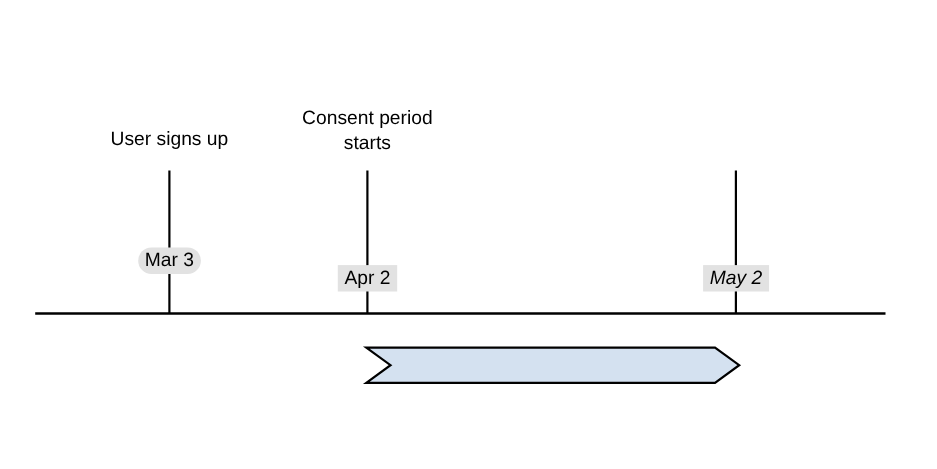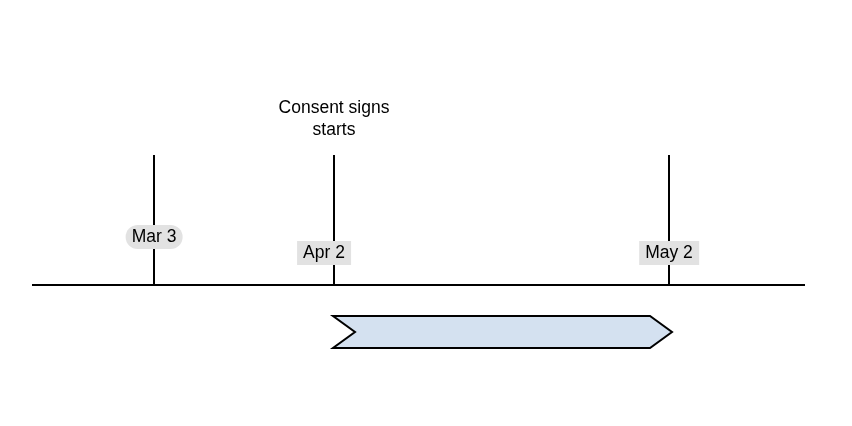--- a/index.html
+++ b/index.html
@@ -62,22 +62,23 @@
 
     <line x1="32" y1="285" x2="805" y2="285" stroke="#000000" stroke-width="2.2"></line>
 
     <line x1="154" y1="155" x2="154" y2="285" stroke="#000000" stroke-width="2"></line>
     <line x1="334" y1="155" x2="334" y2="285" stroke="#000000" stroke-width="2"></line>
     <line x1="669" y1="155" x2="669" y2="285" stroke="#000000" stroke-width="2"></line>
 
     <polygon points="333,316 650,316 672,332 650,348 333,348 355,332" fill="#d4e1f0" stroke="#000000" stroke-width="2" stroke-linejoin="miter"></polygon>
   </svg>
 
+  <div class="event-label" style="left:154px; top:115px;">User signs up</div>
   <div class="date-chip" style="left:154px; top:225px;border-radius:12px;">Mar 3</div>
 
-  <div class="event-label" style="left:334px; top:96px;">Consent signs
+  <div class="event-label" style="left:334px; top:96px;">Consent period
 starts</div>
-  <div class="date-chip" style="left:324px; top:241px;">Apr 2</div>
+  <div class="date-chip" style="left:334px; top:241px;">Apr 2</div>
 
-  <div class="date-chip" style="left:669px; top:241px;">May 2</div>
+  <div class="date-chip" style="left:669px; top:241px;font-style:italic;">May 2</div>
 
 
 </div>
 
 </body></html>

